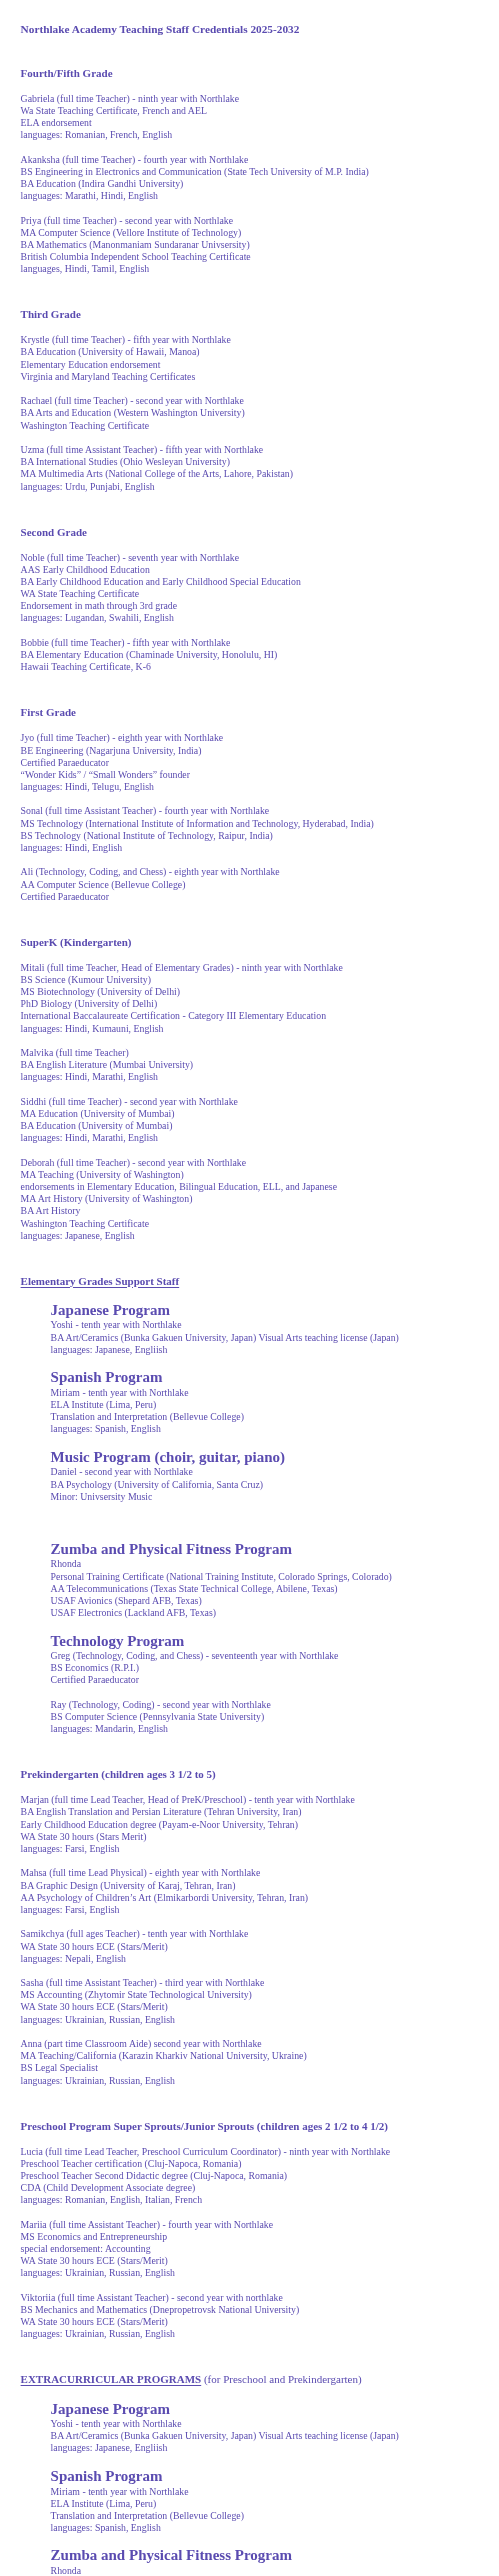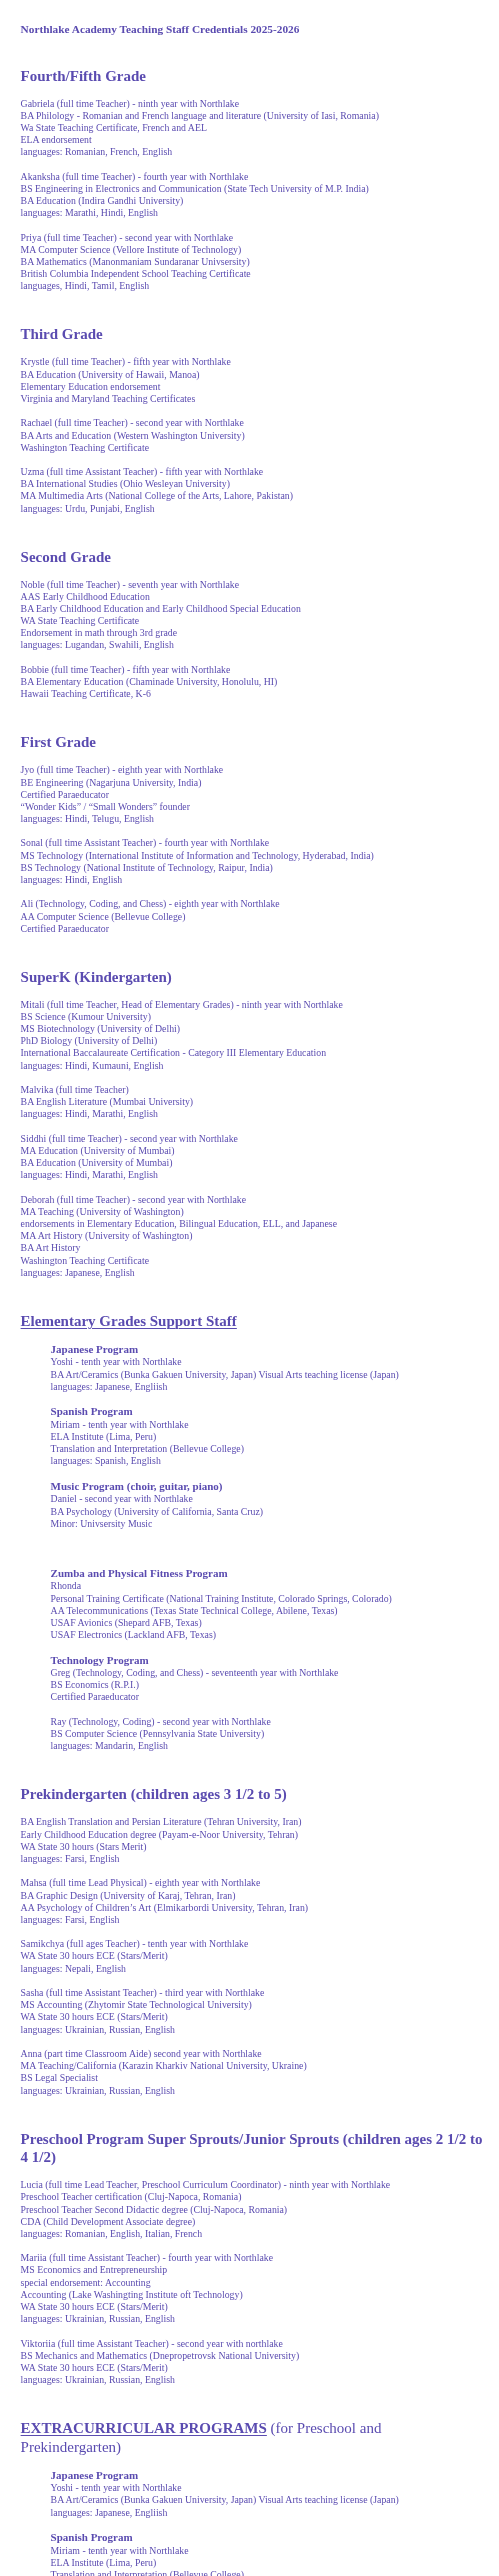--- a/index.html
+++ b/index.html
@@ -22,21 +22,21 @@
     margin: 0;
     line-height: 1.25;
   }
   .section {
     margin-top: 33px;
   }
   .section.first {
     margin-top: 31px;
   }
   .section-heading {
-    font-size: 15px;
+    font-size: 11px;
     font-weight: bold;
     margin: 0 0 12.4px 0;
     line-height: 1.24;
     font-family: Liberation Serif, serif;
   }
   .section-heading .underlined {
     text-decoration: underline;
     text-decoration-thickness: 1px;
     text-underline-offset: 1.5px;
   }
@@ -59,36 +59,35 @@
     margin-left: 30px;
   }
   .program {
     margin-top: 12.4px;
     margin-bottom: 12.4px;
   }
   .program.gap-before {
     margin-top: 37px;
   }
   .program-name {
-    font-size: 11px;
+    font-size: 15px;
     font-weight: bold;
     line-height: 1.24;
   }
 </style>
 </head>
 <body>
 
 <div class="page">
-  <h1 class="doc-title">Northlake Academy Teaching Staff Credentials 2025-2026</h1>
+  <h1 class="doc-title">Northlake Academy Teaching Staff Credentials 2025-2032</h1>
   <div id="sections-root">
       <section class="section first">
         <h2 class="section-heading"><span class="">Fourth/Fifth Grade</span></h2>
         <div class="entry">
           <div class="line">Gabriela (full time Teacher) - ninth year with Northlake</div>
-          <div class="line">BA Philology - Romanian and French language and literature (University of Iasi, Romania)</div>
           <div class="line">Wa State Teaching Certificate, French and AEL</div>
           <div class="line">ELA endorsement</div>
           <div class="line">languages: Romanian, French, English</div>
         </div>
         <div class="entry">
           <div class="line">Akanksha (full time Teacher) - fourth year with Northlake</div>
           <div class="line">BS Engineering in Electronics and Communication (State Tech University of M.P. India)</div>
           <div class="line">BA Education (Indira Gandhi University)</div>
           <div class="line">languages: Marathi, Hindi, English</div>
         </div>
@@ -237,20 +236,21 @@
               <div class="line">Ray (Technology, Coding) - second year with Northlake</div>
               <div class="line">BS Computer Science (Pennsylvania State University)</div>
               <div class="line">languages: Mandarin, English</div>
             </div>
           </div>
         </div>
       </section>
       <section class="section">
         <h2 class="section-heading"><span class="">Prekindergarten (children ages 3 1/2 to 5)</span></h2>
         <div class="entry">
+          <div class="line">Marjan (full time Lead Teacher, Head of PreK/Preschool) - tenth year with Northlake</div>
           <div class="line">BA English Translation and Persian Literature (Tehran University, Iran)</div>
           <div class="line">Early Childhood Education degree (Payam-e-Noor University, Tehran)</div>
           <div class="line">WA State 30 hours (Stars Merit)</div>
           <div class="line">languages: Farsi, English</div>
         </div>
         <div class="entry">
           <div class="line">Mahsa (full time Lead Physical) - eighth year with Northlake</div>
           <div class="line">BA Graphic Design (University of Karaj, Tehran, Iran)</div>
           <div class="line">AA Psychology of Children’s Art (Elmikarbordi University, Tehran, Iran)</div>
           <div class="line">languages: Farsi, English</div>
@@ -279,21 +279,20 @@
           <div class="line">Lucia (full time Lead Teacher, Preschool Curriculum Coordinator) - ninth year with Northlake</div>
           <div class="line">Preschool Teacher certification (Cluj-Napoca, Romania)</div>
           <div class="line">Preschool Teacher Second Didactic degree (Cluj-Napoca, Romania)</div>
           <div class="line">CDA (Child Development Associate degree)</div>
           <div class="line">languages: Romanian, English, Italian, French</div>
         </div>
         <div class="entry">
           <div class="line">Mariia (full time Assistant Teacher) - fourth year with Northlake</div>
           <div class="line">MS Economics and Entrepreneurship</div>
           <div class="line">special endorsement: Accounting</div>
-          <div class="line">Accounting (Lake Washingting Institute oft Technology)</div>
           <div class="line">WA State 30 hours ECE (Stars/Merit)</div>
           <div class="line">languages: Ukrainian, Russian, English</div>
         </div>
         <div class="entry">
           <div class="line">Viktoriia (full time Assistant Teacher) - second year with northlake</div>
           <div class="line">BS Mechanics and Mathematics (Dnepropetrovsk National University)</div>
           <div class="line">WA State 30 hours ECE (Stars/Merit)</div>
           <div class="line">languages: Ukrainian, Russian, English</div>
         </div>
       </section>

